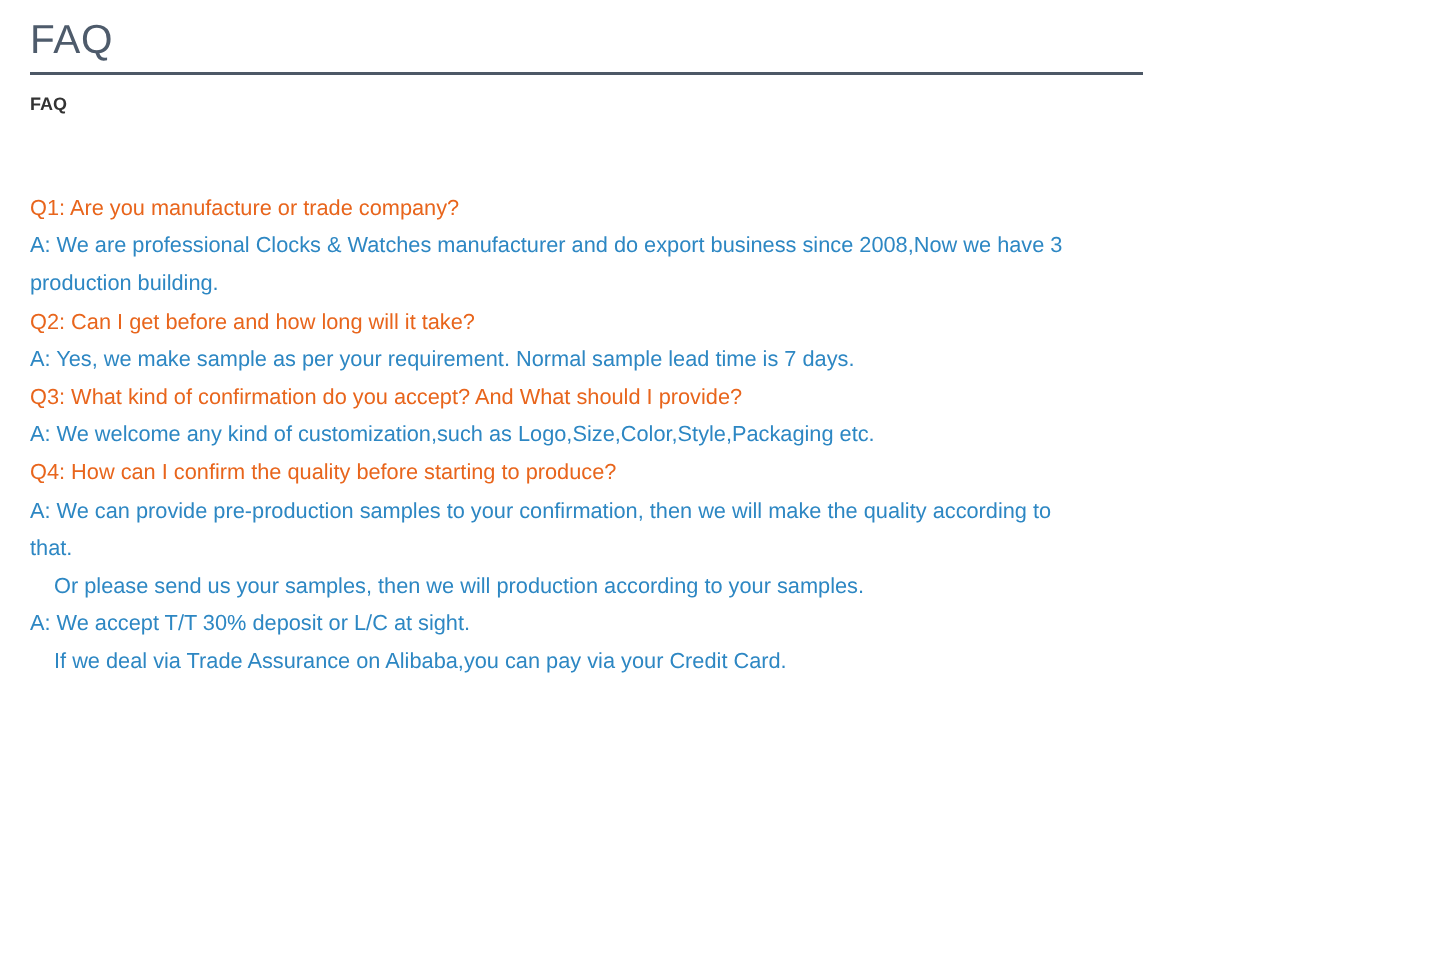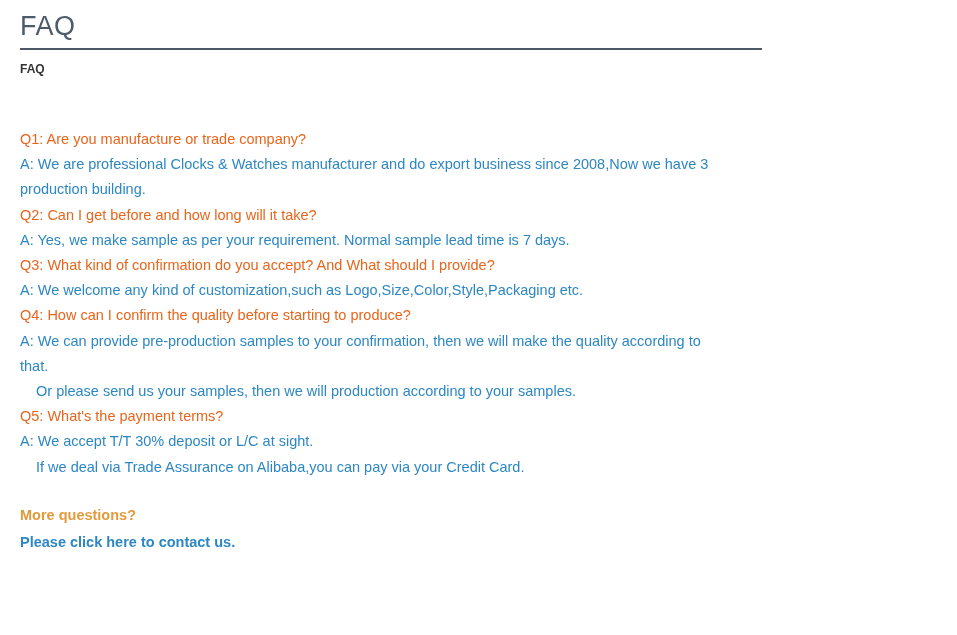--- a/index.html
+++ b/index.html
@@ -88,22 +88,17 @@
       <div class="line a">A: We are professional Clocks &amp; Watches manufacturer and do export business since 2008,Now we have 3</div>
       <div class="line a">production building.</div>
       <div class="line q">Q2: Can I get before and how long will it take?</div>
       <div class="line a">A: Yes, we make sample as per your requirement. Normal sample lead time is 7 days.</div>
       <div class="line q">Q3: What kind of confirmation do you accept? And What should I provide?</div>
       <div class="line a">A: We welcome any kind of customization,such as Logo,Size,Color,Style,Packaging etc.</div>
       <div class="line q">Q4: How can I confirm the quality before starting to produce?</div>
       <div class="line a">A: We can provide pre-production samples to your confirmation, then we will make the quality according to</div>
       <div class="line a">that.</div>
       <div class="line a-indent">Or please send us your samples, then we will production according to your samples.</div>
-      <div class="line q">Q5: What's the payment terms?</div>
       <div class="line a">A: We accept T/T 30% deposit or L/C at sight.</div>
       <div class="line a-indent">If we deal via Trade Assurance on Alibaba,you can pay via your Credit Card.</div>
     </div>
 
-  <div class="faq-footer">
-    <div class="more-questions">More questions?</div>
-    <div class="contact-link">Please click here to contact us.</div>
-  </div>
 </div>
 
 </body></html>

